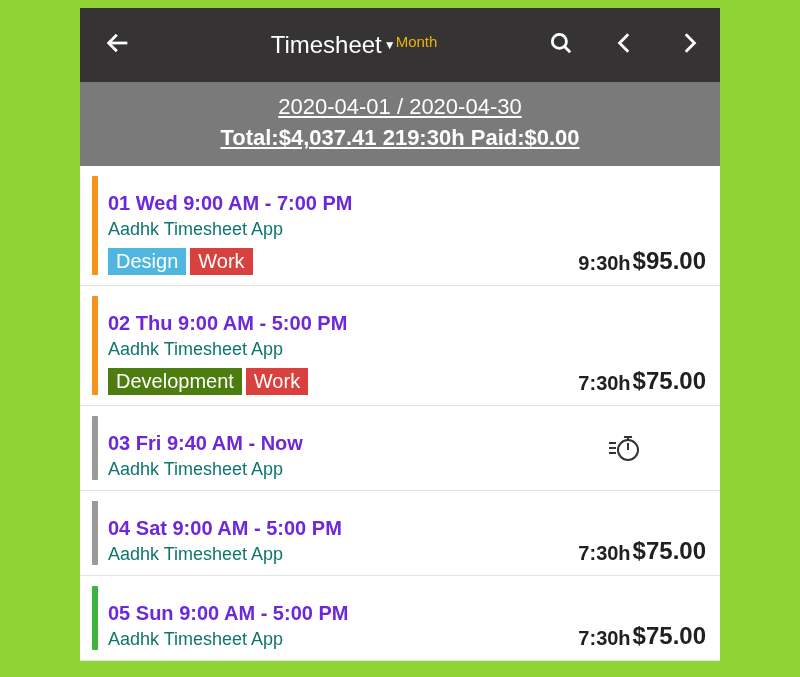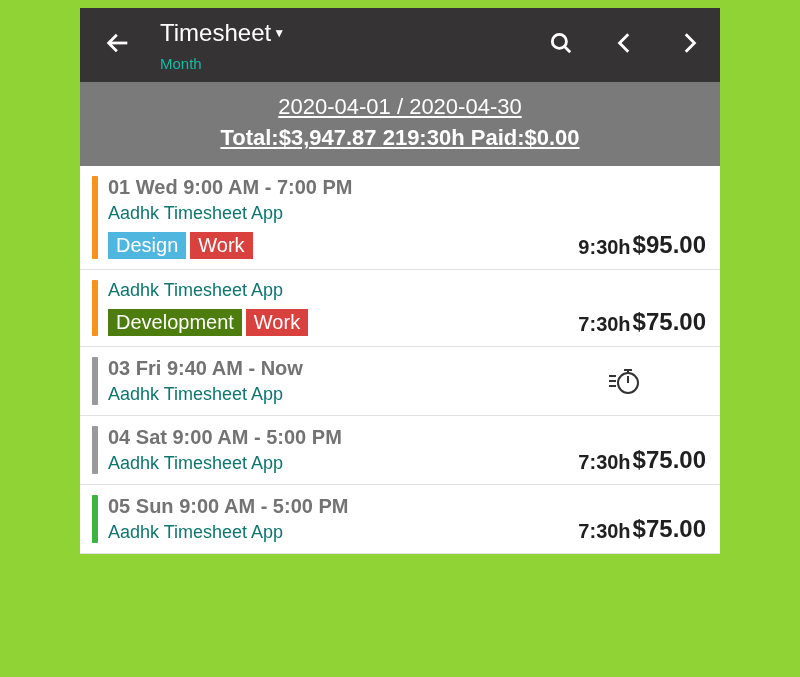--- a/index.html
+++ b/index.html
@@ -21,31 +21,31 @@
     display: flex;
     align-items: center;
     height: 74px;
     padding: 0 18px 0 24px;
   }
   .topbar .back svg { width: 28px; height: 28px; fill: none; stroke: #fff; stroke-width: 2.4; }
   .title-block {
     margin-left: 28px;
     flex: 1;
     display: flex;
-    flex-direction: column;
+    flex-direction: row;
     justify-content: center;
   }
   .title-row {
     display: flex;
     align-items: baseline;
     gap: 2px;
   }
   .title-text { font-size: 24px; color: #fff; font-weight: 400; }
   .title-caret { font-size: 12px; color: #fff; position: relative; top: -4px; }
-  .subtitle { font-size: 15px; color: #14b8a6; margin-top: 8px; }
+  .subtitle { font-size: 15px; color: #eab308; margin-top: 2px; }
   .topbar .actions { display: flex; align-items: center; gap: 38px; }
   .topbar .actions svg { width: 26px; height: 26px; fill: none; stroke: #fff; stroke-width: 2.6; }
   .summary {
     background: #7b7a7b;
     color: #fff;
     text-align: center;
     padding: 10px 6px 12px 6px;
     font-size: 22px;
     font-weight: 600;
     line-height: 1.4;
@@ -58,21 +58,21 @@
     border-bottom: 1.5px solid #e2e2e2;
     display: flex;
     padding: 10px 14px 10px 12px;
     gap: 10px;
   }
   .entry .stripe {
     width: 6px;
     border-radius: 1px;
   }
   .entry .meta { flex: 1; display: flex; flex-direction: column; gap: 4px; }
-  .entry .time-line { font-size: 20px; color: #737373; font-weight: 600; }
+  .entry .time-line { font-size: 20px; color: #6d28d9; font-weight: 600; margin-top: 16px; }
   .entry .project { font-size: 18px; color: #0f766e; }
   .tags { display: flex; gap: 4px; margin-top: 4px; }
   .tag {
     color: #fff;
     font-size: 20px;
     padding: 2px 8px;
     font-weight: 400;
   }
   .entry .right {
     display: flex;
@@ -126,21 +126,21 @@
       <div>
         <svg viewBox="0 0 24 24">
           <polyline points="9,4 17,12 9,20"></polyline>
         </svg>
       </div>
     </div>
   </div>
 
   <div class="summary">
     <div class="row1">2020-04-01 / 2020-04-30</div>
-    <div class="row2">Total:$3,947.87 219:30h Paid:$0.00</div>
+    <div class="row2">Total:$4,037.41 219:30h Paid:$0.00</div>
   </div>
 
   <div class="entries" id="entries">
       <div class="entry">
         <div class="stripe" style="background: rgb(247, 146, 30);"></div>
         <div class="meta">
           <div class="time-line">01 Wed  9:00 AM - 7:00 PM</div>
           <div class="project">Aadhk  Timesheet App</div>
           <div class="tags">
             <span class="tag" style="background: rgb(79, 182, 224);">Design</span>
@@ -148,20 +148,21 @@
           </div>
         </div>
         <div class="right">
           <div class="dur">9:30h</div>
           <div class="amt">$95.00</div>
         </div>
       </div>
       <div class="entry">
         <div class="stripe" style="background: rgb(247, 146, 30);"></div>
         <div class="meta">
+          <div class="time-line">02 Thu  9:00 AM - 5:00 PM</div>
           <div class="project">Aadhk  Timesheet App</div>
           <div class="tags">
             <span class="tag" style="background: #4d7c0f;">Development</span>
             <span class="tag" style="background: rgb(217, 65, 62);">Work</span>
           </div>
         </div>
         <div class="right">
           <div class="dur">7:30h</div>
           <div class="amt">$75.00</div>
         </div>

